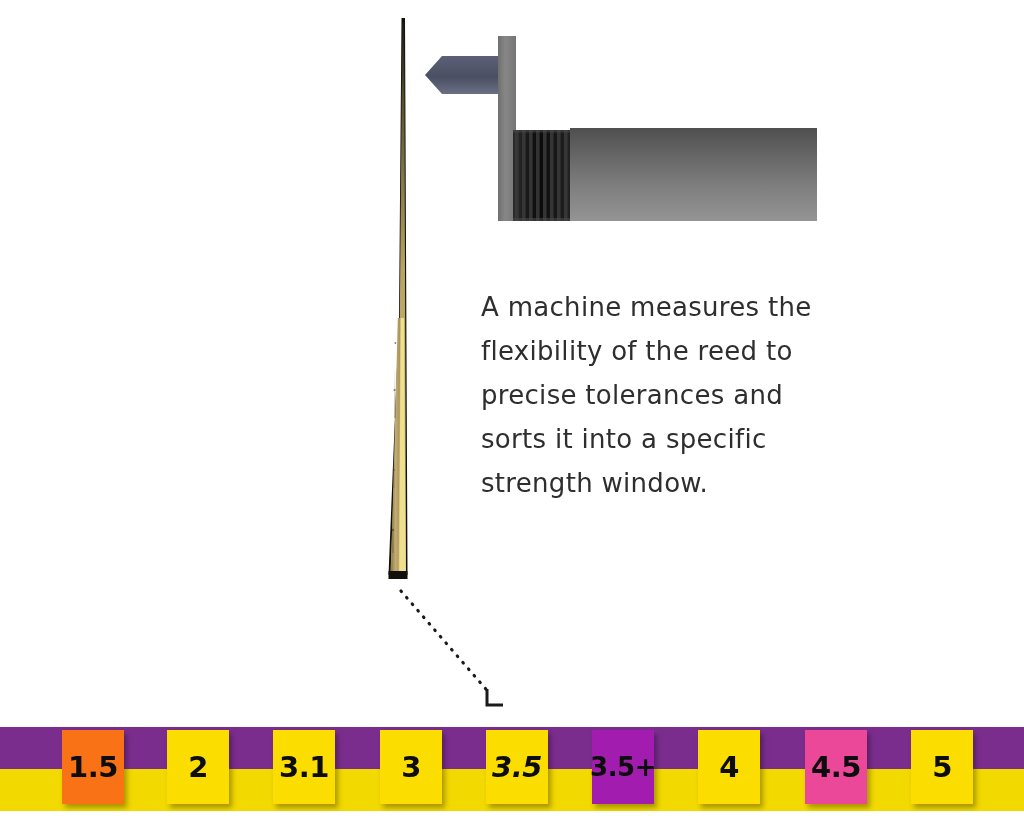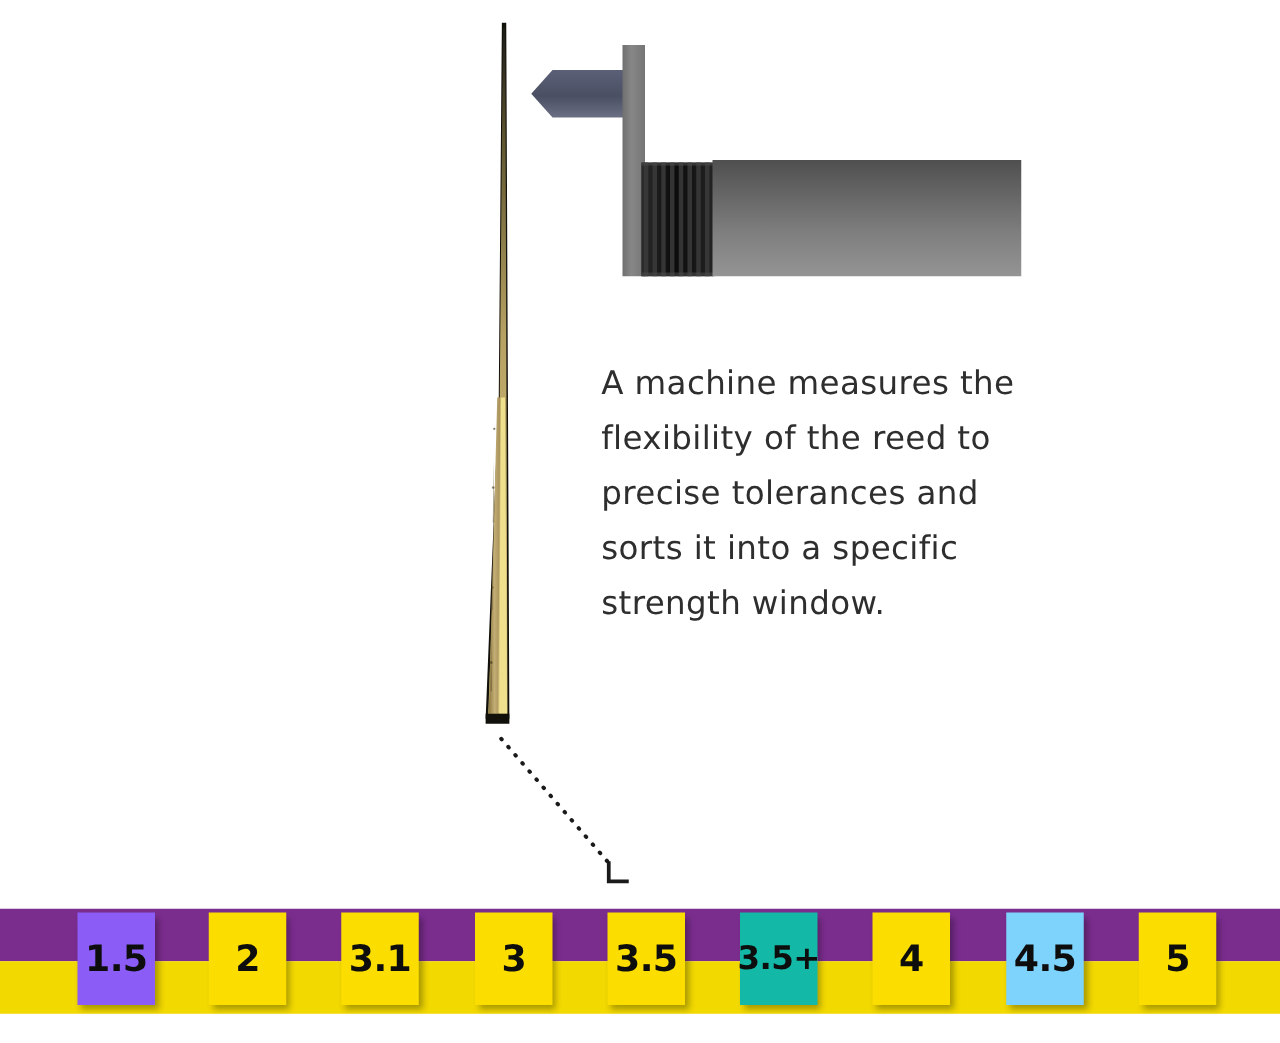--- a/index.html
+++ b/index.html
@@ -217,41 +217,41 @@
   <svg width="120" height="130" viewBox="0 0 120 130" xmlns="http://www.w3.org/2000/svg">
     <line x1="6" y1="6" x2="96" y2="110" stroke="#1a1a1a" stroke-width="3.2" stroke-linecap="round" stroke-dasharray="0.6 8"></line>
     <path d="M 92 104 L 92 120 L 108 120" fill="none" stroke="#1a1a1a" stroke-width="3"></path>
   </svg>
 </div>
 
 <div id="strength-scale">
   <div id="scale-band-purple" style="background: rgb(123, 45, 142);"></div>
   <div id="scale-band-yellow" style="background: rgb(242, 217, 0);"></div>
   <div id="scale-tiles">
-      <div class="scale-tile" style="left: 62px; background: #8b5cf6;">
+      <div class="scale-tile" style="left: 62px; background: #f97316;">
         <span class="scale-tile-label" style="color: rgb(13, 13, 13);">1.5</span>
       </div>
       <div class="scale-tile" style="left: 167px; background: rgb(251, 222, 0);">
         <span class="scale-tile-label" style="color: rgb(13, 13, 13);">2</span>
       </div>
       <div class="scale-tile" style="left: 273px; background: rgb(251, 222, 0);">
         <span class="scale-tile-label" style="color: rgb(13, 13, 13);">3.1</span>
       </div>
       <div class="scale-tile" style="left: 380px; background: rgb(251, 222, 0);">
         <span class="scale-tile-label" style="color: rgb(13, 13, 13);">3</span>
       </div>
       <div class="scale-tile" style="left: 486px; background: rgb(251, 222, 0);">
-        <span class="scale-tile-label" style="color: rgb(13, 13, 13);">3.5</span>
-      </div>
-      <div class="scale-tile" style="left: 592px; background: #14b8a6;">
+        <span class="scale-tile-label" style="color: rgb(13, 13, 13); font-style: italic;">3.5</span>
+      </div>
+      <div class="scale-tile" style="left: 592px; background: #a21caf;">
         <span class="scale-tile-label small" style="color: rgb(13, 13, 13);">3.5+</span>
       </div>
       <div class="scale-tile" style="left: 698px; background: rgb(251, 222, 0);">
         <span class="scale-tile-label" style="color: rgb(13, 13, 13);">4</span>
       </div>
-      <div class="scale-tile" style="left: 805px; background: #7dd3fc;">
+      <div class="scale-tile" style="left: 805px; background: #ec4899;">
         <span class="scale-tile-label" style="color: rgb(13, 13, 13);">4.5</span>
       </div>
       <div class="scale-tile" style="left: 911px; background: rgb(251, 222, 0);">
         <span class="scale-tile-label" style="color: rgb(13, 13, 13);">5</span>
       </div>
     </div>
 </div>
 
 </body></html>

